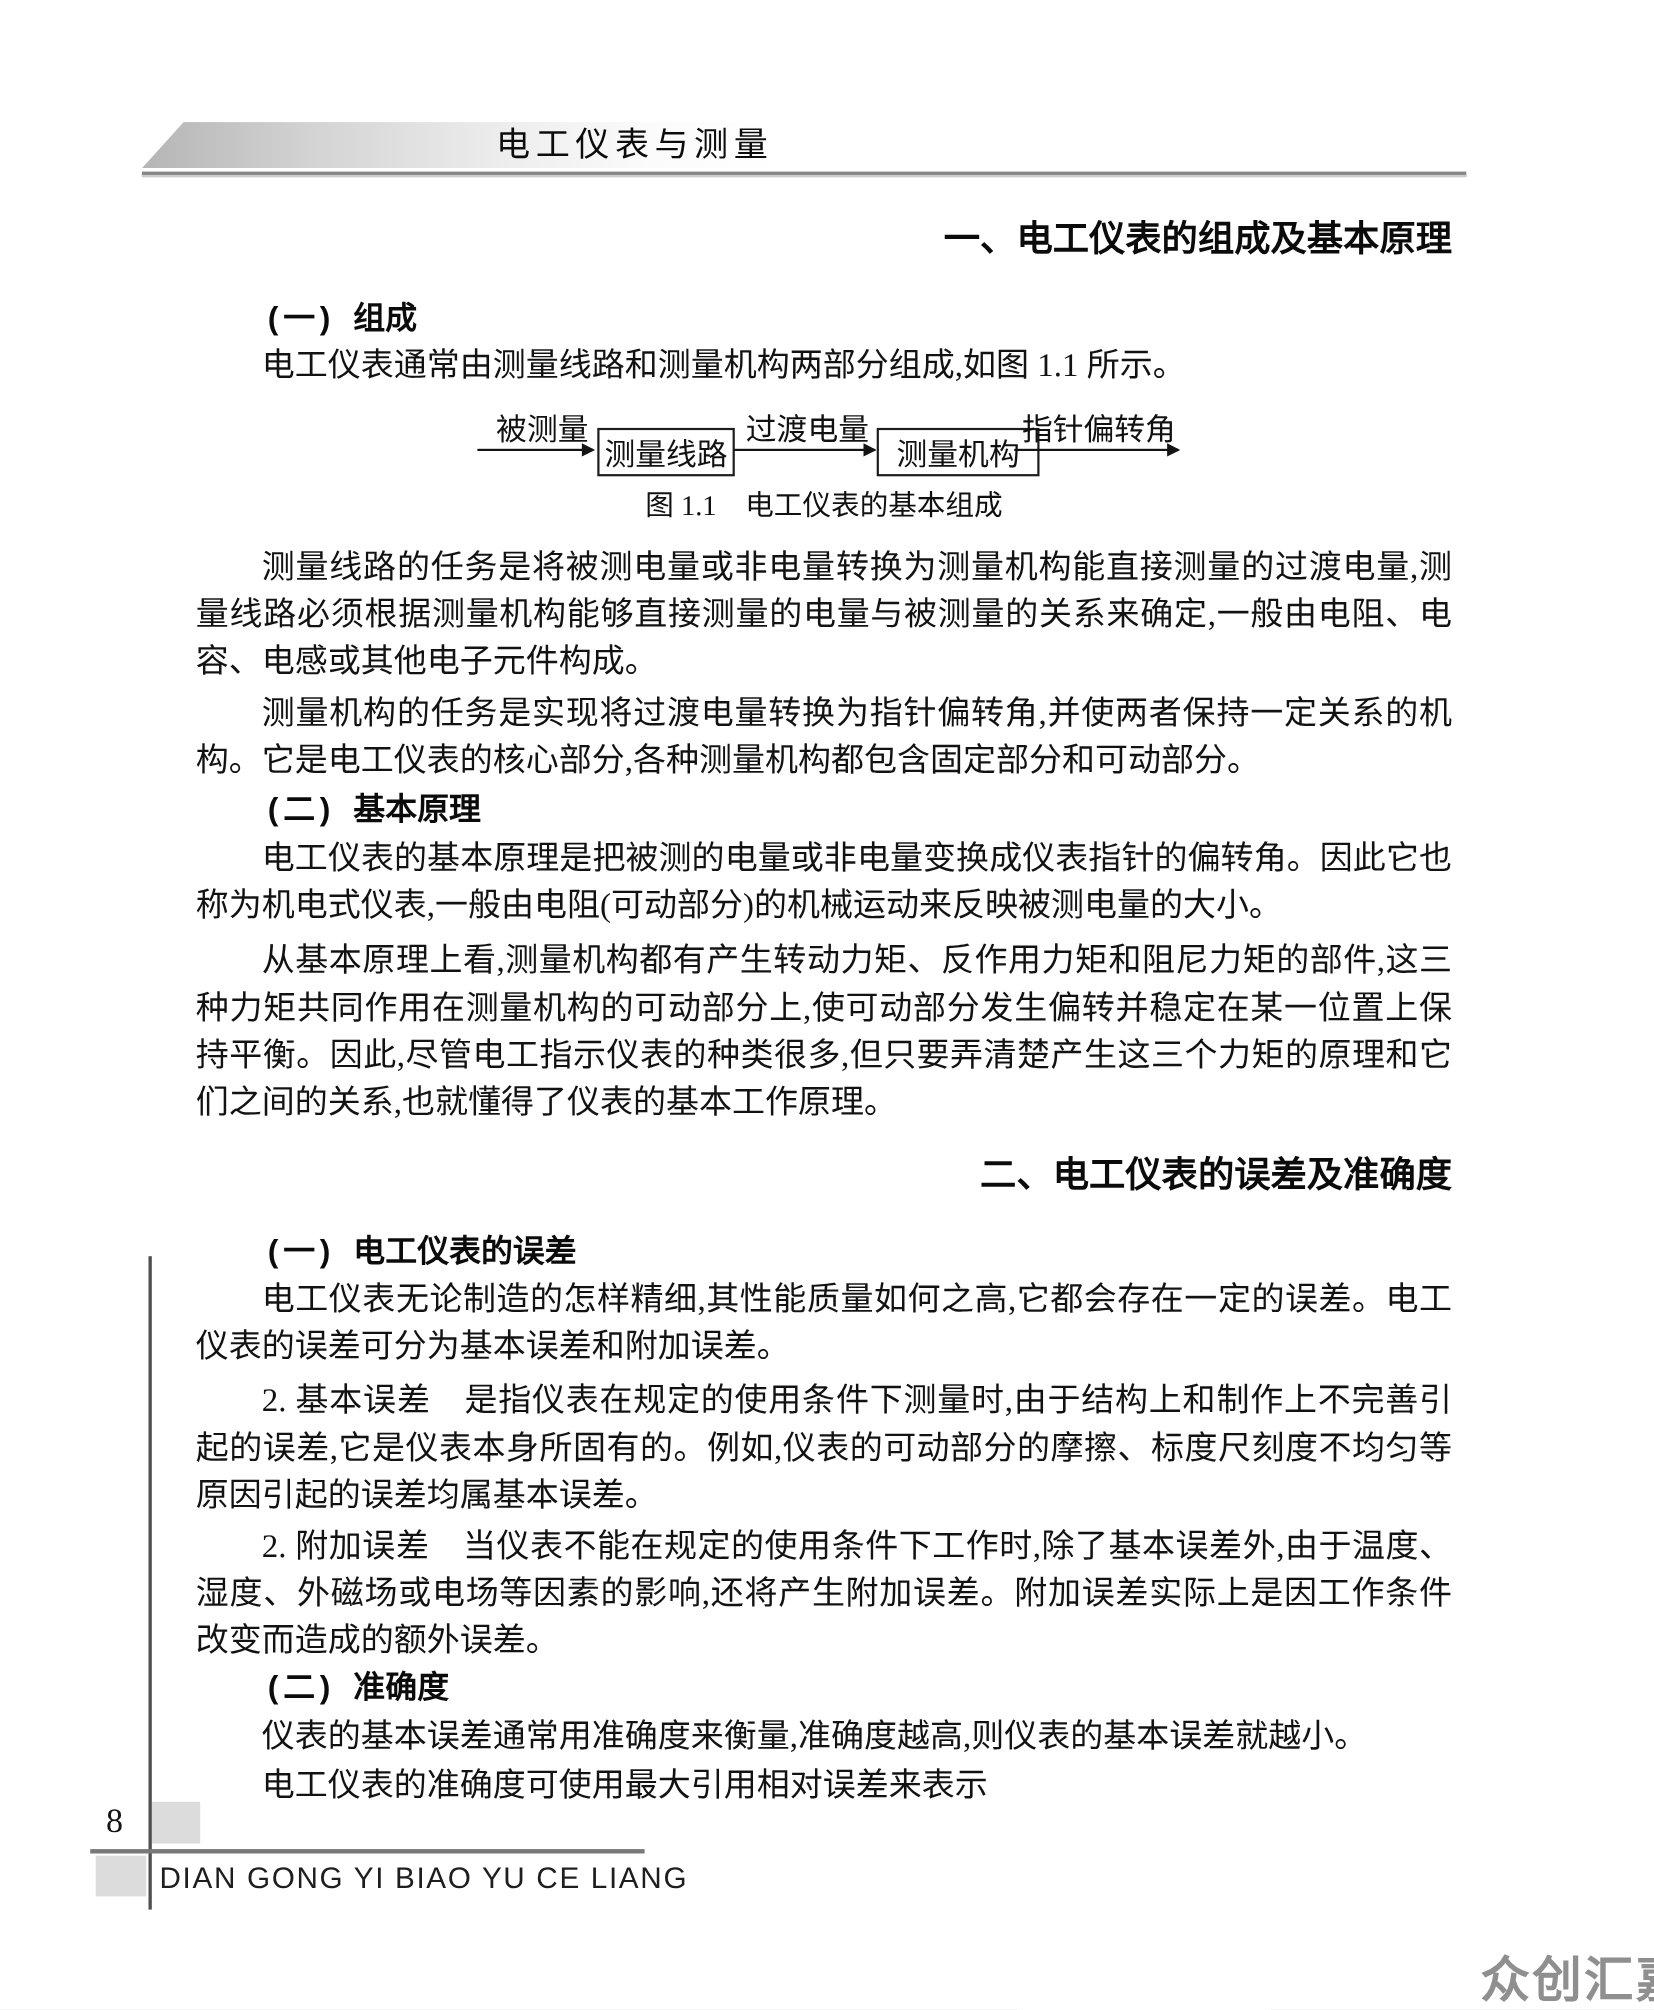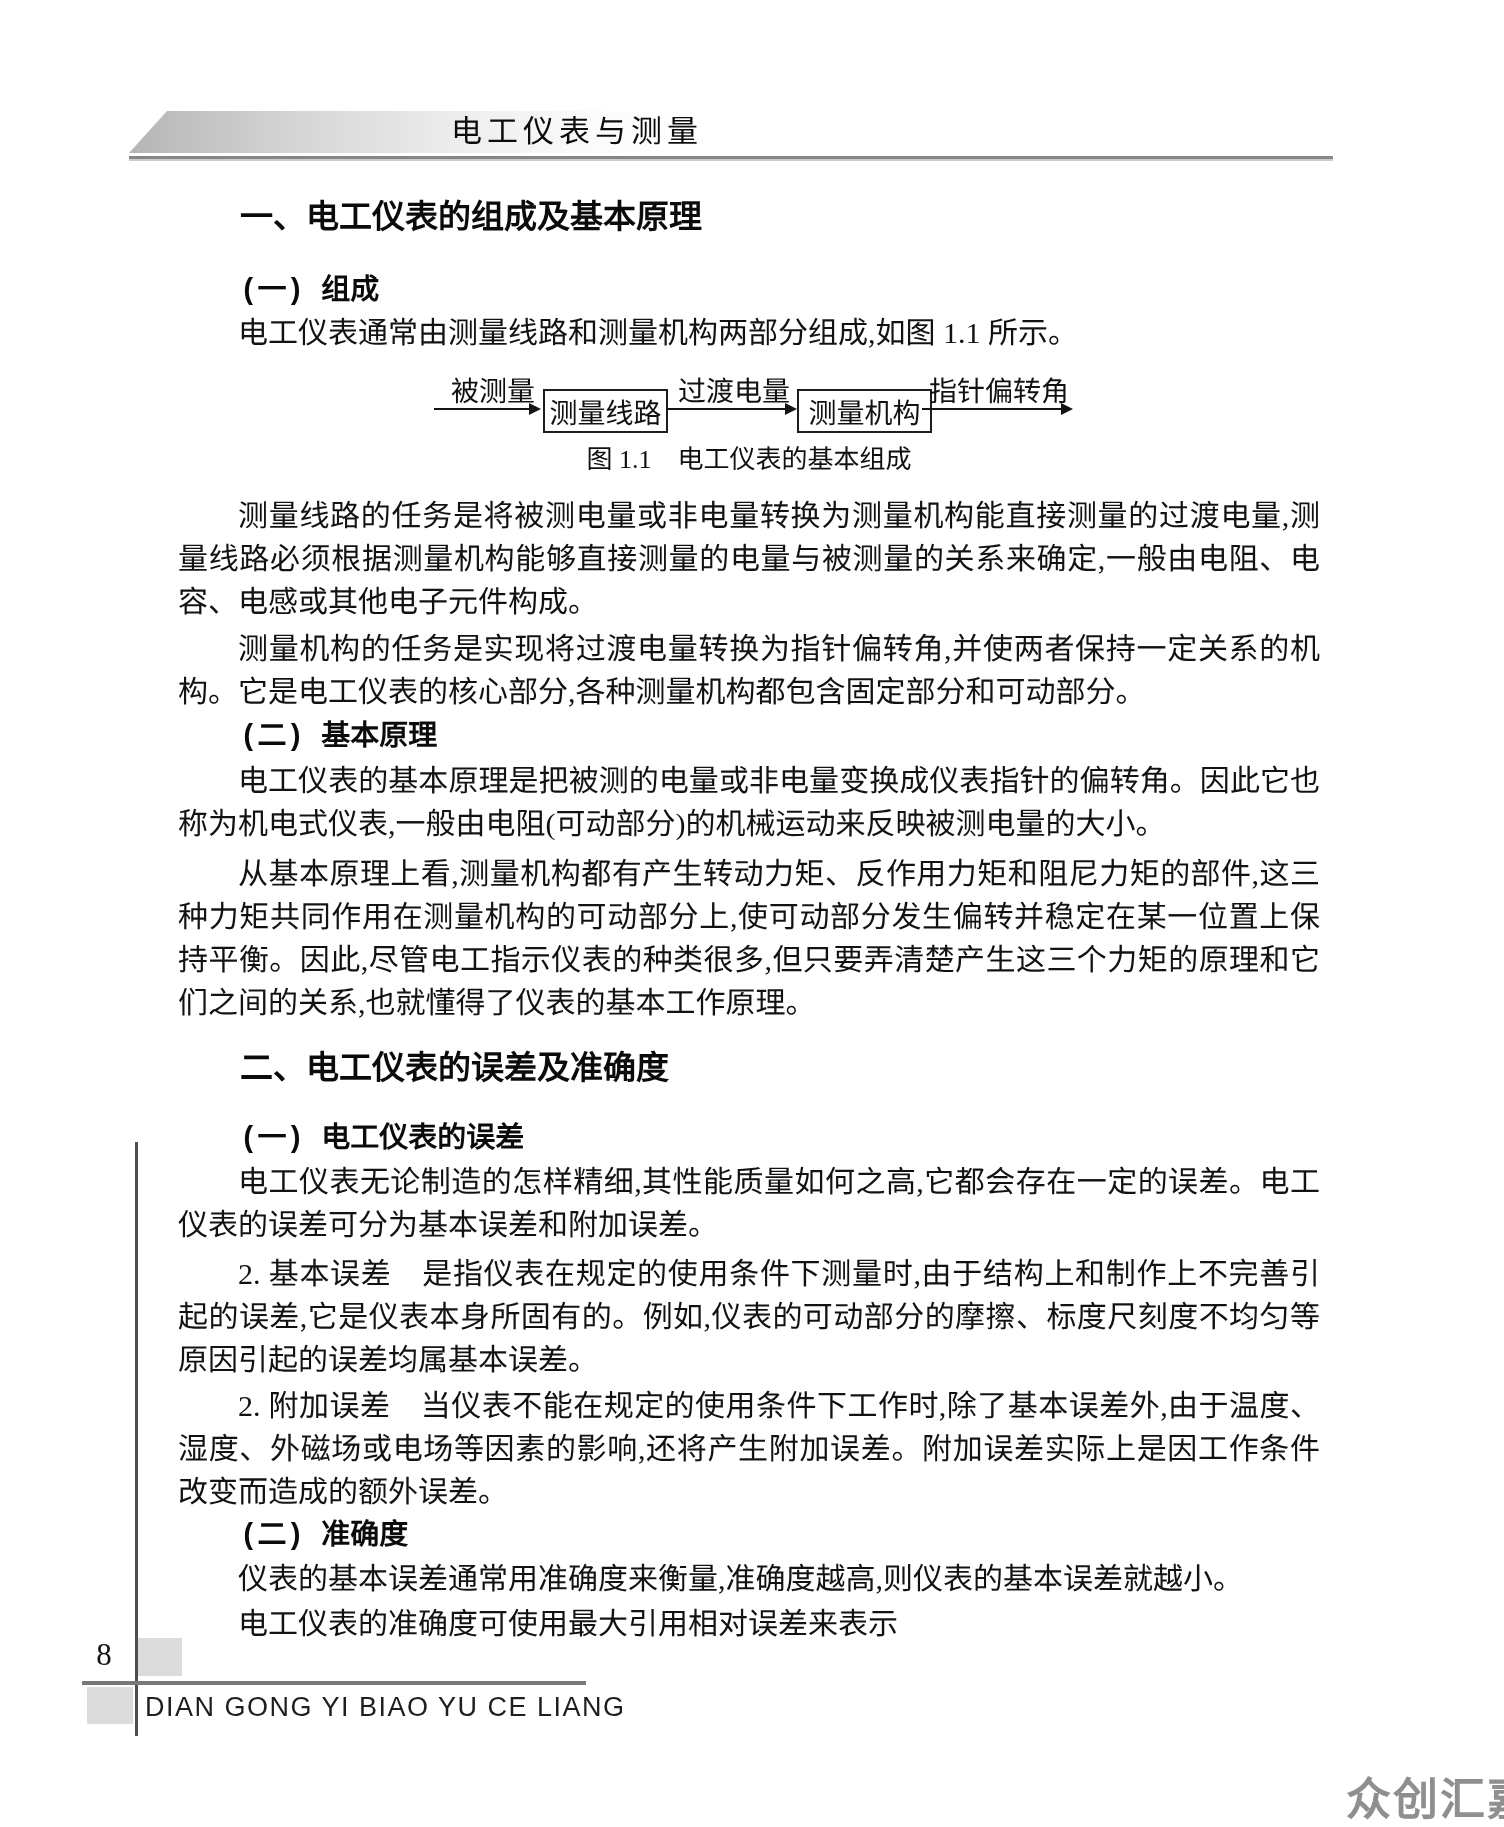--- a/index.html
+++ b/index.html
@@ -24,21 +24,21 @@
   }
   .header-rule {
     position:absolute; left:129px; top:156px; width:1204px; height:5px;
     background:#868686; border-bottom:2px solid #cdcdcd;
   }
   
   .body-col { position:absolute; left:178px; top:162px; width:1142px; }
   .h1 {
     font-family:"Liberation Sans","DejaVu Sans",sans-serif;
     font-weight:700; font-size:33px; line-height:37px; color:#0b0b0b;
-    margin-left:62px; white-space:nowrap;
+    margin-left:62px; white-space:nowrap;text-align:right;
   }
   .h2 {
     font-family:Liberation Mono, monospace;
     font-weight:700; font-size:29px; line-height:32px; color:#0b0b0b;
     margin-left:62px; white-space:nowrap;
   }
   .para {
     font-size:30px; line-height:43px; text-indent:2em;
     text-align:justify; text-justify:inter-ideograph; color:#121212;
   }
@@ -99,21 +99,21 @@
     <div class="figure" style="margin-top:23px">
       <span class="flow-label" style="left:273px">被测量</span>
       <div class="flow-shaft" style="left:256px;width:105px">
           <span class="head"></span>
         </div>
       <div class="flow-box" style="left:365px;width:125px">测量线路</div>
       <span class="flow-label" style="left:500px">过渡电量</span>
       <div class="flow-shaft" style="left:489px;width:128px">
           <span class="head"></span>
         </div>
-      <div class="flow-box" style="left:619px;width:135px">测量机构</div>
+      <div class="flow-box" style="left:619px;width:148px">测量机构</div>
       <span class="flow-label" style="left:751px">指针偏转角</span>
       <div class="flow-shaft" style="left:744px;width:149px">
           <span class="head"></span>
         </div>
       <div class="fig-caption">图 1.1　电工仪表的基本组成</div>
     </div>
 
     <p class="para" style="margin-top:13px">测量线路的任务是将被测电量或非电量转换为测量机构能直接测量的过渡电量,测量线路必须根据测量机构能够直接测量的电量与被测量的关系来确定,一般由电阻、电容、电感或其他电子元件构成。</p>
     <p class="para" style="margin-top:4px">测量机构的任务是实现将过渡电量转换为指针偏转角,并使两者保持一定关系的机构。它是电工仪表的核心部分,各种测量机构都包含固定部分和可动部分。</p>
 

